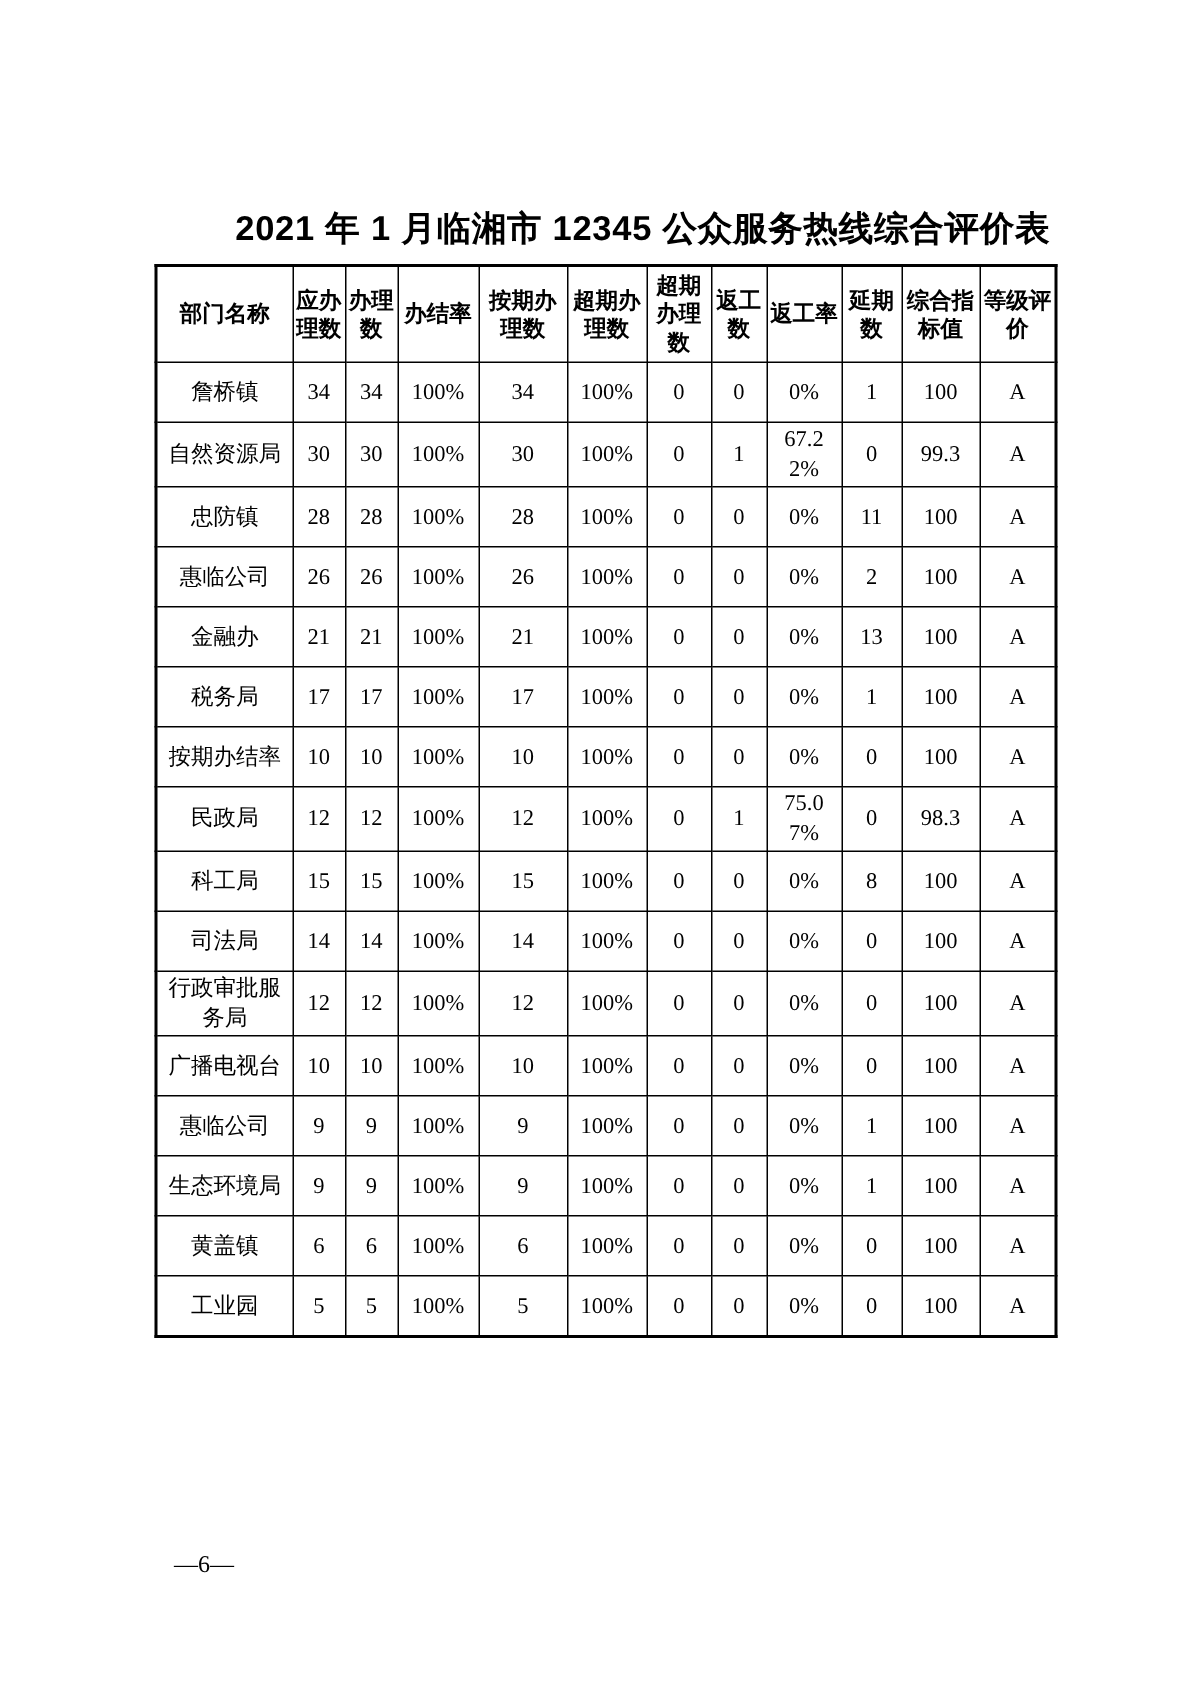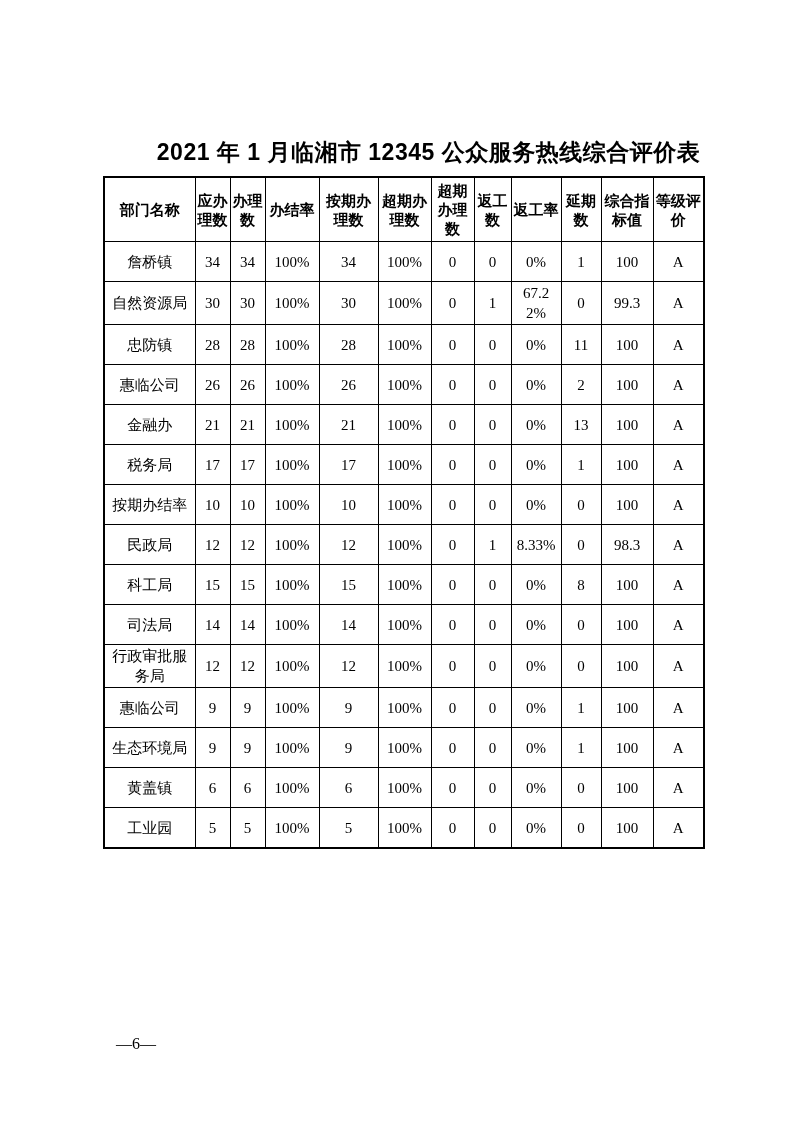--- a/index.html
+++ b/index.html
@@ -202,21 +202,21 @@
         </tr>
         <tr>
           <td>民政局</td>
           <td>12</td>
           <td>12</td>
           <td>100%</td>
           <td>12</td>
           <td>100%</td>
           <td>0</td>
           <td>1</td>
-          <td>8.33%</td>
+          <td>75.07%</td>
           <td>0</td>
           <td>98.3</td>
           <td>A</td>
         </tr>
         <tr>
           <td>科工局</td>
           <td>15</td>
           <td>15</td>
           <td>100%</td>
           <td>15</td>
@@ -250,20 +250,34 @@
           <td>12</td>
           <td>100%</td>
           <td>0</td>
           <td>0</td>
           <td>0%</td>
           <td>0</td>
           <td>100</td>
           <td>A</td>
         </tr>
         <tr>
+          <td>广播电视台</td>
+          <td>10</td>
+          <td>10</td>
+          <td>100%</td>
+          <td>10</td>
+          <td>100%</td>
+          <td>0</td>
+          <td>0</td>
+          <td>0%</td>
+          <td>0</td>
+          <td>100</td>
+          <td>A</td>
+        </tr>
+        <tr>
           <td>惠临公司</td>
           <td>9</td>
           <td>9</td>
           <td>100%</td>
           <td>9</td>
           <td>100%</td>
           <td>0</td>
           <td>0</td>
           <td>0%</td>
           <td>1</td>

